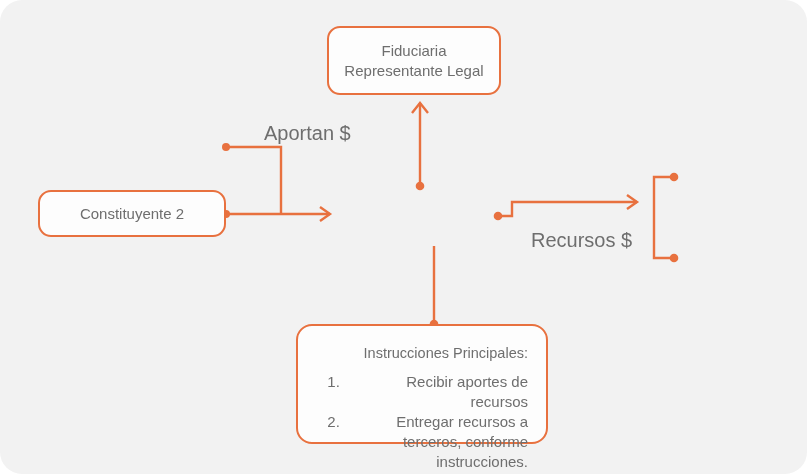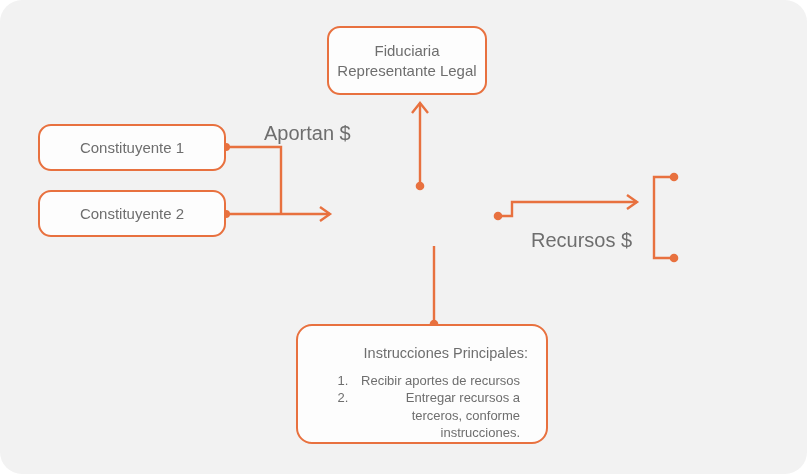--- a/index.html
+++ b/index.html
@@ -33,42 +33,42 @@
     align-items: center;
     justify-content: center;
     color: #6e6e6e;
     font-size: 15px;
     line-height: 1.32;
     text-align: center;
     z-index: 3;
   }
   .node-text { white-space: pre-line; }
 
-  #node-fiduciaria { left: 327px; top: 26px;  width: 160px; height: 69px; }
+  #node-fiduciaria { left: 327px; top: 26px;  width: 174px; height: 69px; }
   #node-const1     { left: 38px;  top: 124px; width: 188px; height: 47px; }
   #node-const2     { left: 38px;  top: 190px; width: 188px; height: 47px; }
   #node-fideicomiso{ left: 340px; top: 186px; width: 158px; height: 60px; }
 
   #node-instrucciones {
     left: 296px; top: 324px; width: 252px; height: 120px;
     display: block;
     padding: 18px 18px 0 20px;
     text-align: right;
     border-radius: 16px;
   }
   #instr-title {
     color: #6e6e6e;
     font-size: 14.5px;
     margin: 0 0 9px 0;
   }
   #instr-list {
-    margin: 8px;
+    margin: 0;
     padding-left: 26px;
     color: #6e6e6e;
-    font-size: 13px;
+    font-size: 15px;
     line-height: 1.33;
   }
   #instr-list li { padding-left: 6px; }
 
   .edge-label {
     position: absolute;
     color: #6e6e6e;
     font-size: 20px;
     white-space: nowrap;
     z-index: 4;
@@ -120,23 +120,20 @@
       <circle cx="674" cy="177" r="4.3"></circle>
       <circle cx="674" cy="258" r="4.3"></circle>
     </g>
   </svg>
 
   <div class="node" id="node-fiduciaria">
     <span class="node-text">Fiduciaria
 Representante Legal</span>
   </div>
 
-  <div class="node" id="node-const1">
-    <span class="node-text">Constituyente 1</span>
-  </div>
 
   <div class="node" id="node-const2">
     <span class="node-text">Constituyente 2</span>
   </div>
 
 
   <div class="node" id="node-instrucciones">
     <div id="instr-title">Instrucciones Principales:</div>
     <ol id="instr-list">
       <li>Recibir aportes de recursos</li>

